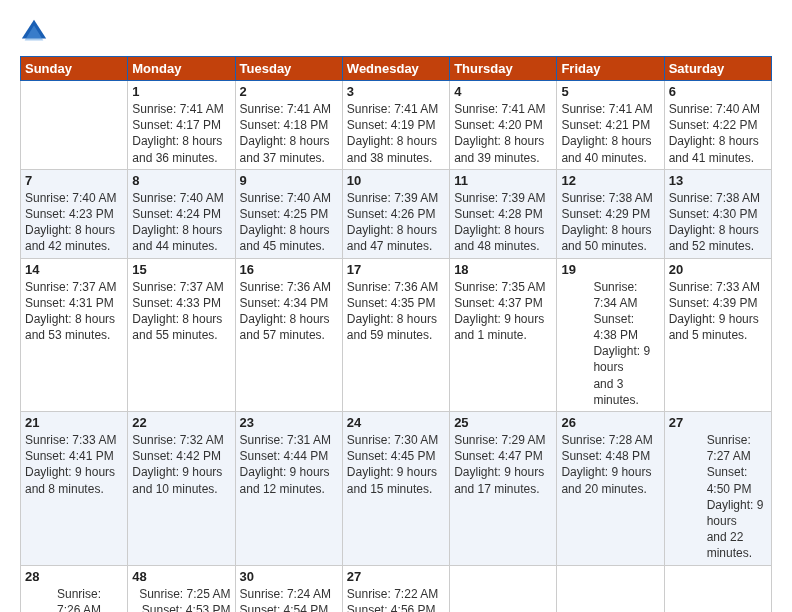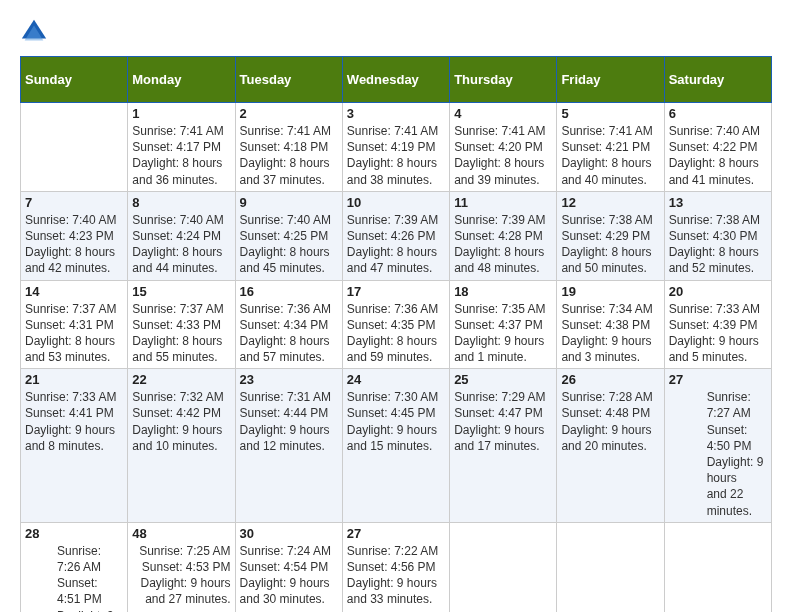--- a/index.html
+++ b/index.html
@@ -50,23 +50,23 @@
     .location {
       font-size: 15px;
       color: #444;
     }
     .calendar-table {
       width: 100%;
       border-collapse: collapse;
       font-size: 11px;
     }
     .calendar-table th {
-      background: #4d7c0f;
+      background: #c2410c;
       color: #fff;
-      padding: 15px 4px;
+      padding: 4px 4px;
       text-align: left;
       font-size: 13px;
       font-weight: bold;
       border: 1px solid #1a5fb4;
     }
     .calendar-table td {
       border: 1px solid #ccc;
       vertical-align: top;
       padding: 3px 4px;
       min-height: 80px;
@@ -252,21 +252,21 @@
           </td>
           <td>
             <span class="day-num">18</span>
             <div class="day-info" style="white-space: pre-line;">Sunrise: 7:35 AM
 Sunset: 4:37 PM
 Daylight: 9 hours
 and 1 minute.</div>
           </td>
           <td>
             <span class="day-num">19</span>
-            <div class="day-info" style="white-space: pre-line;">Sunrise: 7:34 AM
+            <div class="day-info" style="white-space: pre-line; margin-left: 32px;">Sunrise: 7:34 AM
 Sunset: 4:38 PM
 Daylight: 9 hours
 and 3 minutes.</div>
           </td>
           <td>
             <span class="day-num">20</span>
             <div class="day-info" style="white-space: pre-line;">Sunrise: 7:33 AM
 Sunset: 4:39 PM
 Daylight: 9 hours
 and 5 minutes.</div>

